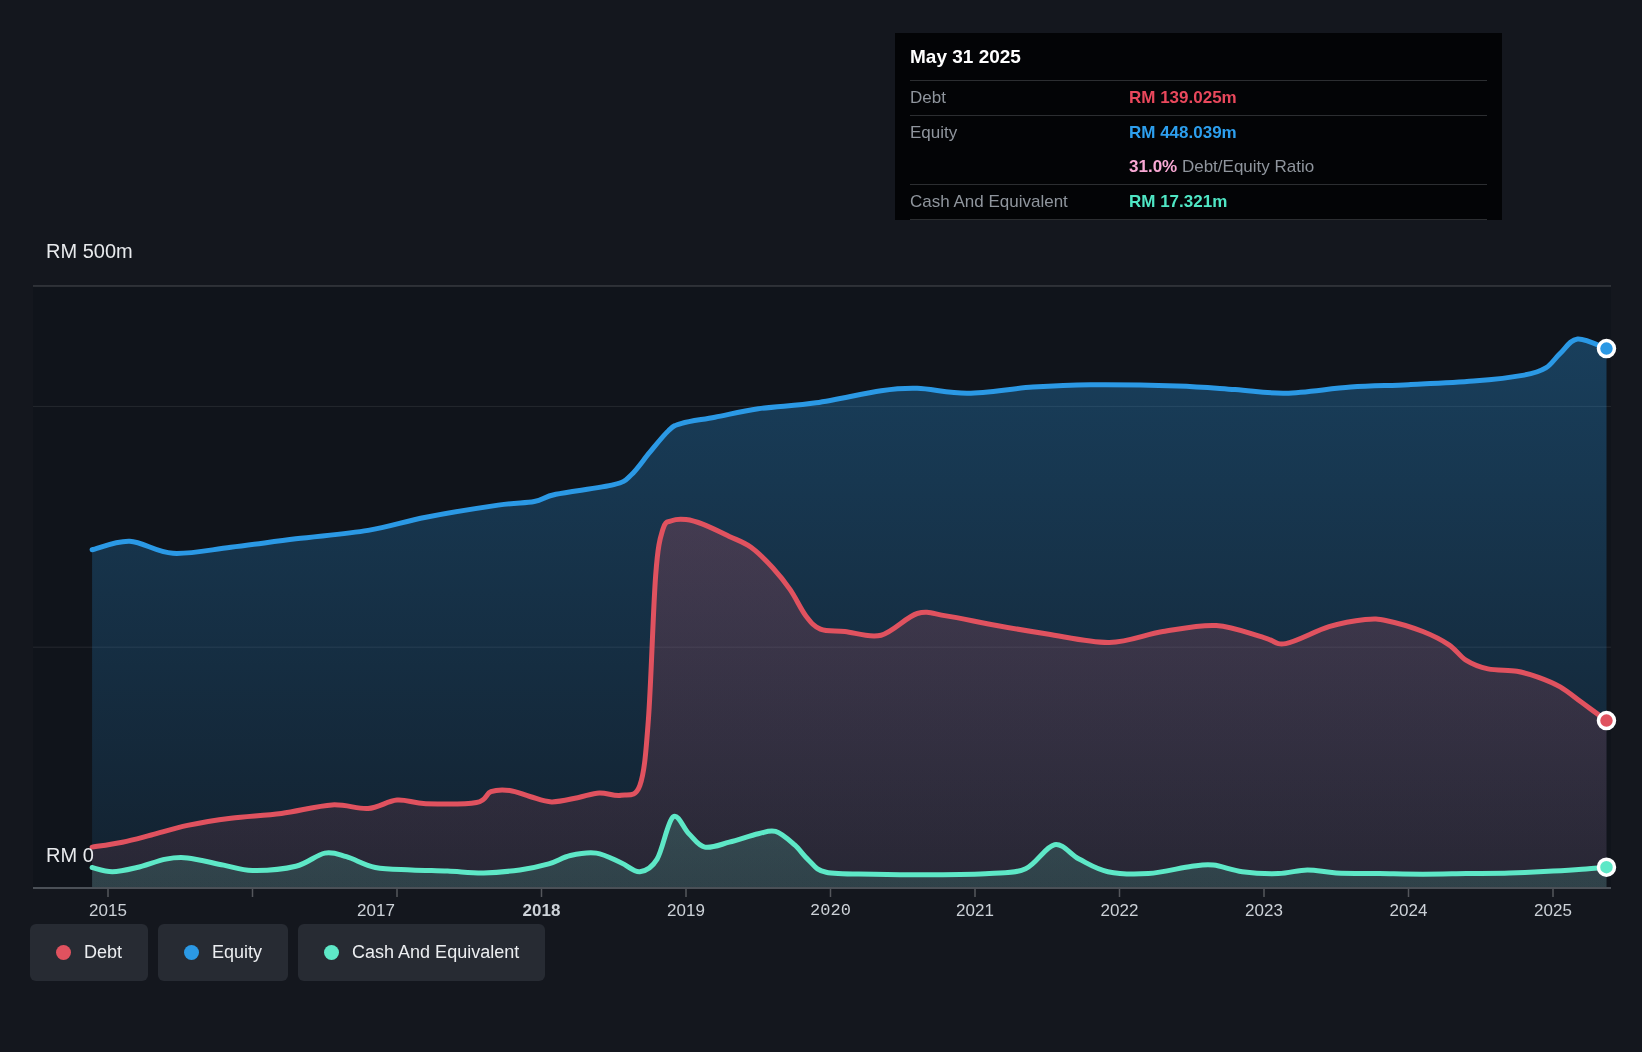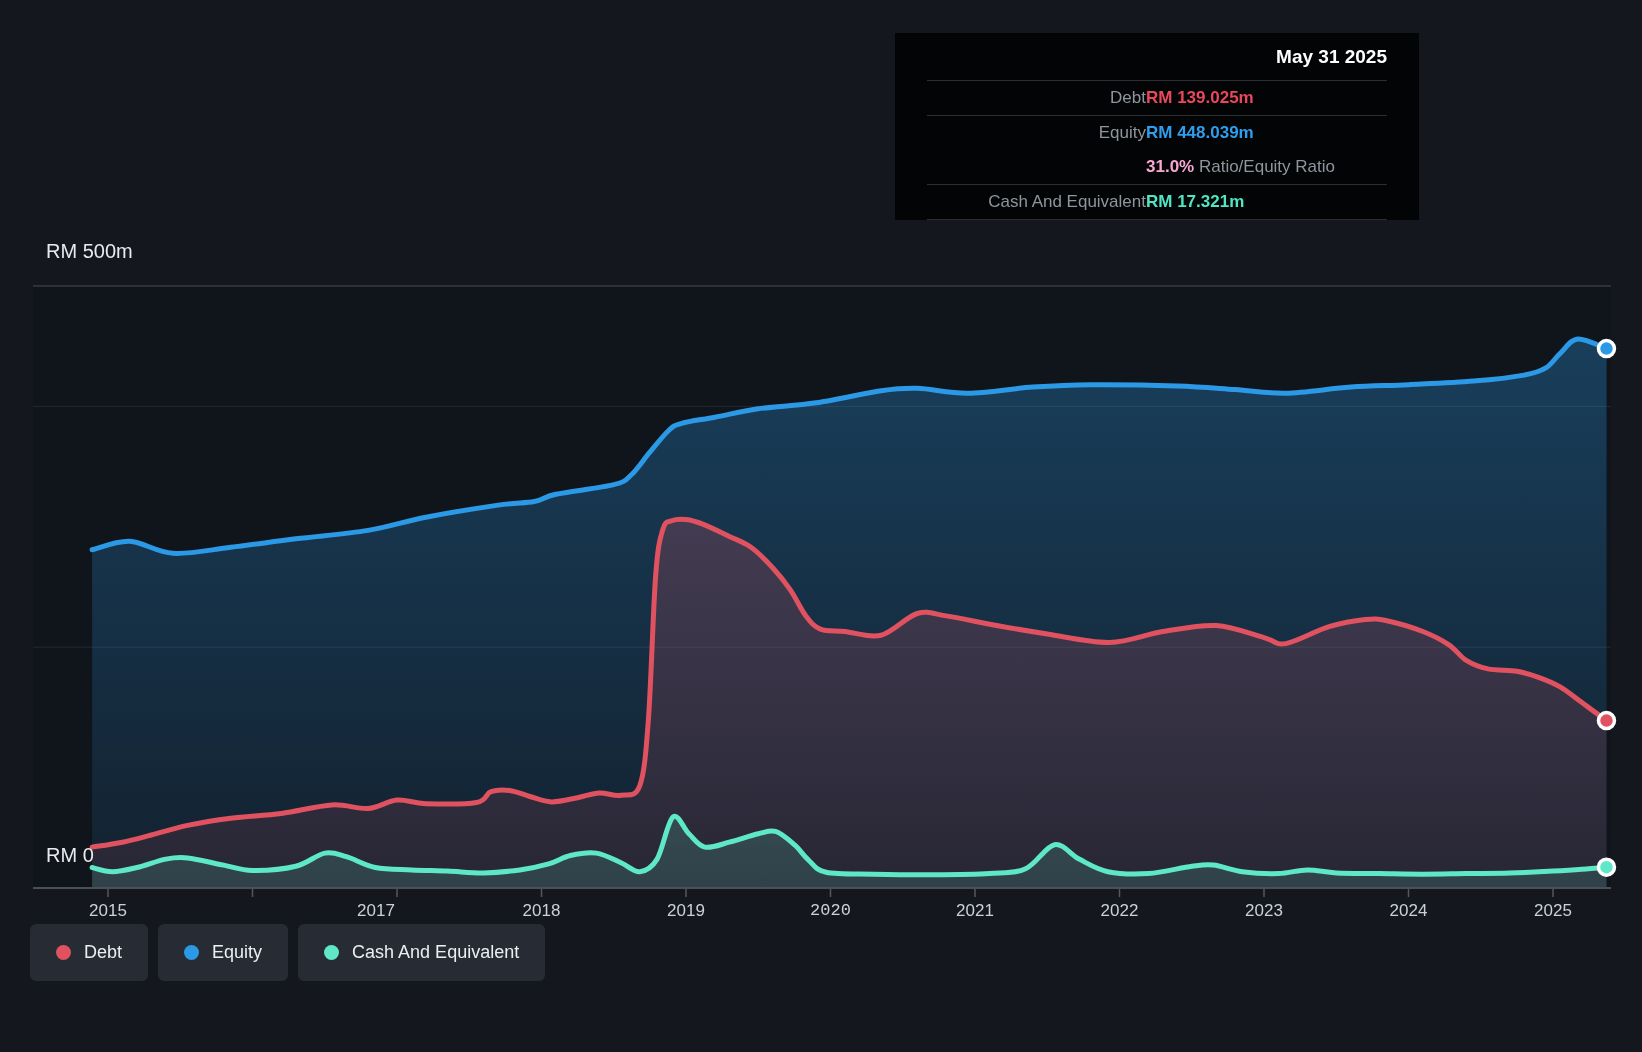--- a/index.html
+++ b/index.html
@@ -5,22 +5,22 @@
   html,body{margin:0;padding:0;background:#14171e;}
   .stage{position:relative;width:1642px;height:1052px;background:#14171e;overflow:hidden;
          font-family:"Liberation Sans","DejaVu Sans",sans-serif;}
   #chart-svg{position:absolute;left:0;top:0;}
   .y-label{position:absolute;left:46px;color:#e8eaed;font-size:20px;font-weight:400;}
   .y-label.top{top:240px;}
   .y-label.bottom{top:844px;}
   .x-label{position:absolute;top:901px;width:80px;margin-left:-40px;text-align:center;
            color:#ccd1d7;font-size:17px;}
   
-  .tooltip{position:absolute;left:895px;top:33px;width:524px;box-sizing:border-box;
-           background:#030406;padding:0 32px;color:#fff;text-align:right;}
+  .tooltip{position:absolute;left:895px;top:33px;width:607px;box-sizing:border-box;
+           background:#030406;padding:0 15px;color:#fff;}
   .tt-title{font-size:19px;font-weight:700;padding:13px 0 12px 0;border-bottom:1px solid #2c2e31;}
   .tt-row{display:flex;align-items:center;font-size:17px;padding:7px 0;}
   .tt-row.b{border-bottom:1px solid #2c2e31;}
   .tt-label{width:219px;color:#8f959d;flex:0 0 auto;}
   .tt-value{font-weight:700;}
   .tt-value.debt{color:#e9485c;}
   .tt-value.equity{color:#2d9fee;}
   .tt-value.cash{color:#4fe6c4;}
   .tt-ratio-num{font-weight:700;color:#f9a8d4;}
   .tt-ratio-label{color:#8f959d;font-weight:400;}
@@ -76,21 +76,21 @@
       <circle cx="1606.4649999999842" cy="720.6139000000001" r="8" fill="#e0525f" stroke="#ffffff" stroke-width="3.5"></circle>
       <circle cx="1606.4649999999842" cy="867.145516" r="8" fill="#5ee8c7" stroke="#ffffff" stroke-width="3.5"></circle>
     </svg>
 
   <div class="y-label top">RM 500m</div>
   <div class="y-label bottom">RM 0</div>
   <div id="x-labels">
       <span class="x-label" style="left: 108px;">2015</span>
       <span class="x-label" style="left: 252.5px; margin-top: 40px;">2016</span>
       <span class="x-label" style="left: 376px;">2017</span>
-      <span class="x-label" style="left: 541.5px;">2018</span>
+      <span class="x-label" style="left: 541.5px; font-weight: bold;">2018</span>
       <span class="x-label" style="left: 686px;">2019</span>
       <span class="x-label" style="left: 830.5px; font-family: Liberation Mono, monospace;">2020</span>
       <span class="x-label" style="left: 975px;">2021</span>
       <span class="x-label" style="left: 1119.5px;">2022</span>
       <span class="x-label" style="left: 1264px;">2023</span>
       <span class="x-label" style="left: 1408.5px;">2024</span>
       <span class="x-label" style="left: 1553px;">2025</span>
     </div>
 
   <div class="tooltip">
@@ -98,21 +98,21 @@
     <div class="tt-row b">
       <span class="tt-label">Debt</span>
       <span class="tt-value debt">RM 139.025m</span>
     </div>
     <div class="tt-row">
       <span class="tt-label">Equity</span>
       <span class="tt-value equity">RM 448.039m</span>
     </div>
     <div class="tt-row b">
       <span class="tt-label"></span>
-      <span><span class="tt-ratio-num">31.0%</span>&nbsp;<span class="tt-ratio-label">Ratio/Equity Ratio</span></span>
+      <span><span class="tt-ratio-num">31.0%</span>&nbsp;<span class="tt-ratio-label">Debt/Equity Ratio</span></span>
     </div>
     <div class="tt-row b">
       <span class="tt-label">Cash And Equivalent</span>
       <span class="tt-value cash">RM 17.321m</span>
     </div>
   </div>
 
   <div class="legend">
     <div class="legend-pill">
       <span class="legend-dot" style="background: rgb(224, 82, 95);"></span>

